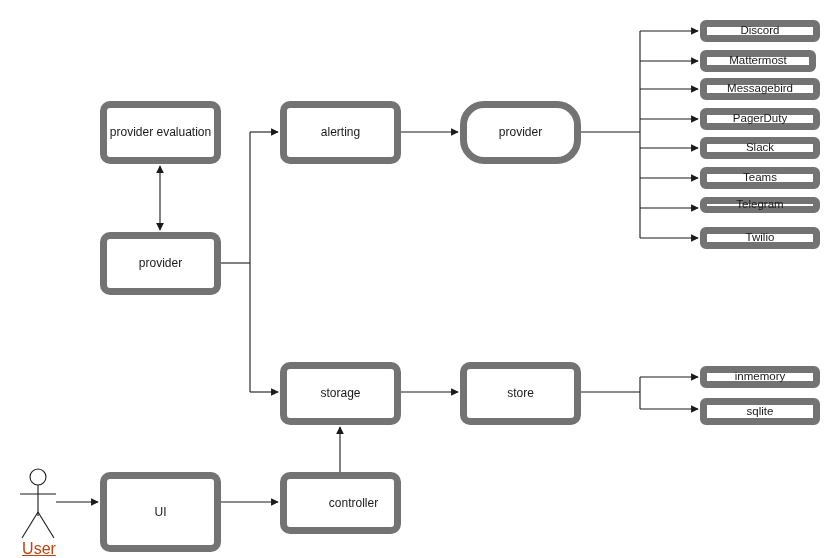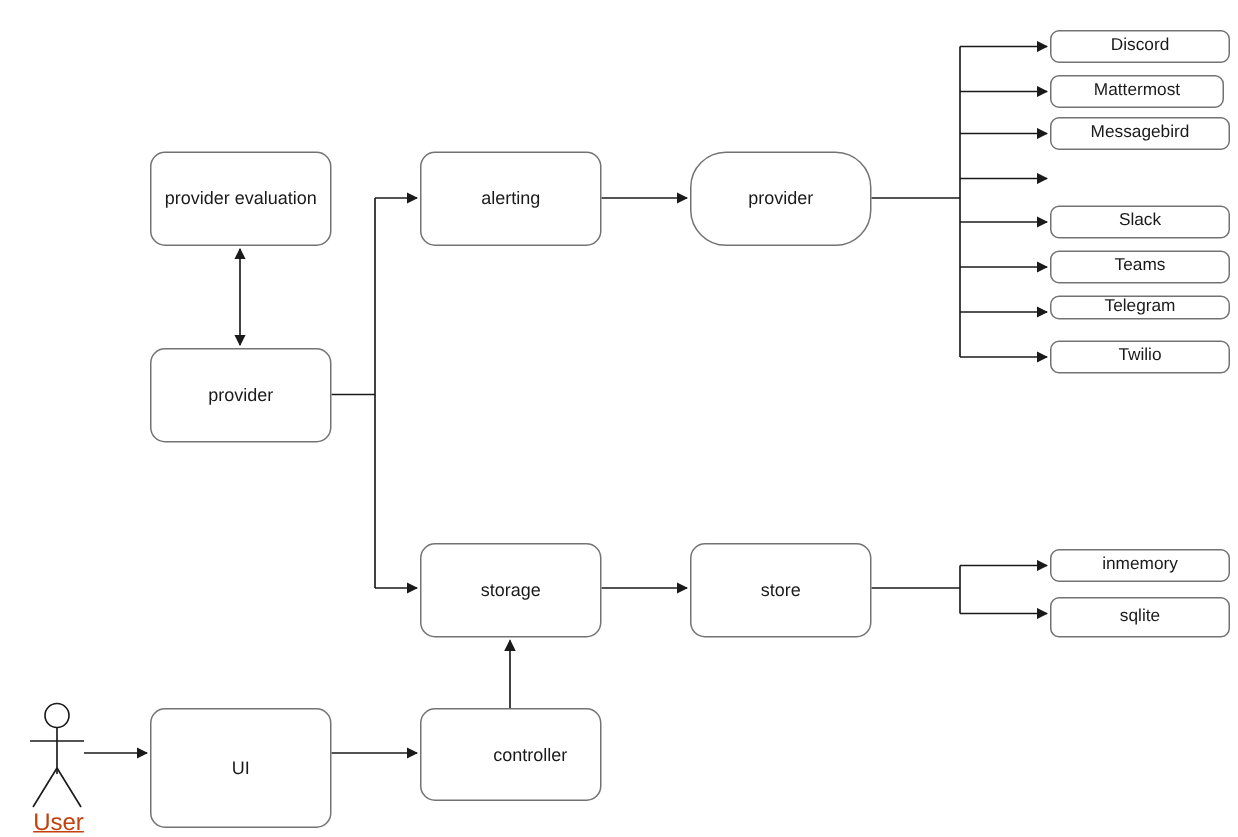--- a/index.html
+++ b/index.html
@@ -7,21 +7,21 @@
     position:relative;
     width:825px;height:558px;
     background:#ffffff;
     font-family:"Liberation Sans","DejaVu Sans",sans-serif;
     overflow:hidden;
   }
   #edges{position:absolute;left:0;top:0;width:825px;height:558px;}
   .node{
     position:absolute;
     box-sizing:border-box;
-    border:1px solid #737373;
+    border:7px solid #737373;
     background:#ffffff;
     border-radius:10px;
     display:flex;
     align-items:center;
     justify-content:center;
     color:#1a1a1a;
     font-size:12px;
     line-height:1.2;
     text-align:center;
     white-space:nowrap;
@@ -99,20 +99,21 @@
   <div class="node" style="left:280px;top:101px;width:121px;height:63px;">alerting</div>
   <div class="node" style="left:460px;top:101px;width:121px;height:63px;border-radius:24px;">provider</div>
   <div class="node" style="left:280px;top:362px;width:121px;height:63px;">storage</div>
   <div class="node" style="left:460px;top:362px;width:121px;height:63px;">store</div>
   <div class="node" style="left:100px;top:472px;width:121px;height:80px;">UI</div>
   <div class="node" style="left:280px;top:472px;width:121px;height:62px;padding-left:26px;">controller</div>
 
   <div class="node leaf" style="left:700px;top:20px;width:120px;height:22px;">Discord</div>
   <div class="node leaf" style="left:700px;top:50px;width:116px;height:22px;">Mattermost</div>
   <div class="node leaf" style="left:700px;top:78px;width:120px;height:22px;">Messagebird</div>
+  <div class="node leaf" style="left:700px;top:108px;width:120px;height:22px;">PagerDuty</div>
   <div class="node leaf" style="left:700px;top:137px;width:120px;height:22px;">Slack</div>
   <div class="node leaf" style="left:700px;top:167px;width:120px;height:22px;">Teams</div>
   <div class="node leaf" style="left:700px;top:197px;width:120px;height:16px;">Telegram</div>
   <div class="node leaf" style="left:700px;top:227px;width:120px;height:22px;">Twilio</div>
 
   <div class="node leaf" style="left:700px;top:366px;width:120px;height:22px;">inmemory</div>
   <div class="node leaf" style="left:700px;top:398px;width:120px;height:27px;">sqlite</div>
 
 </div>
 

